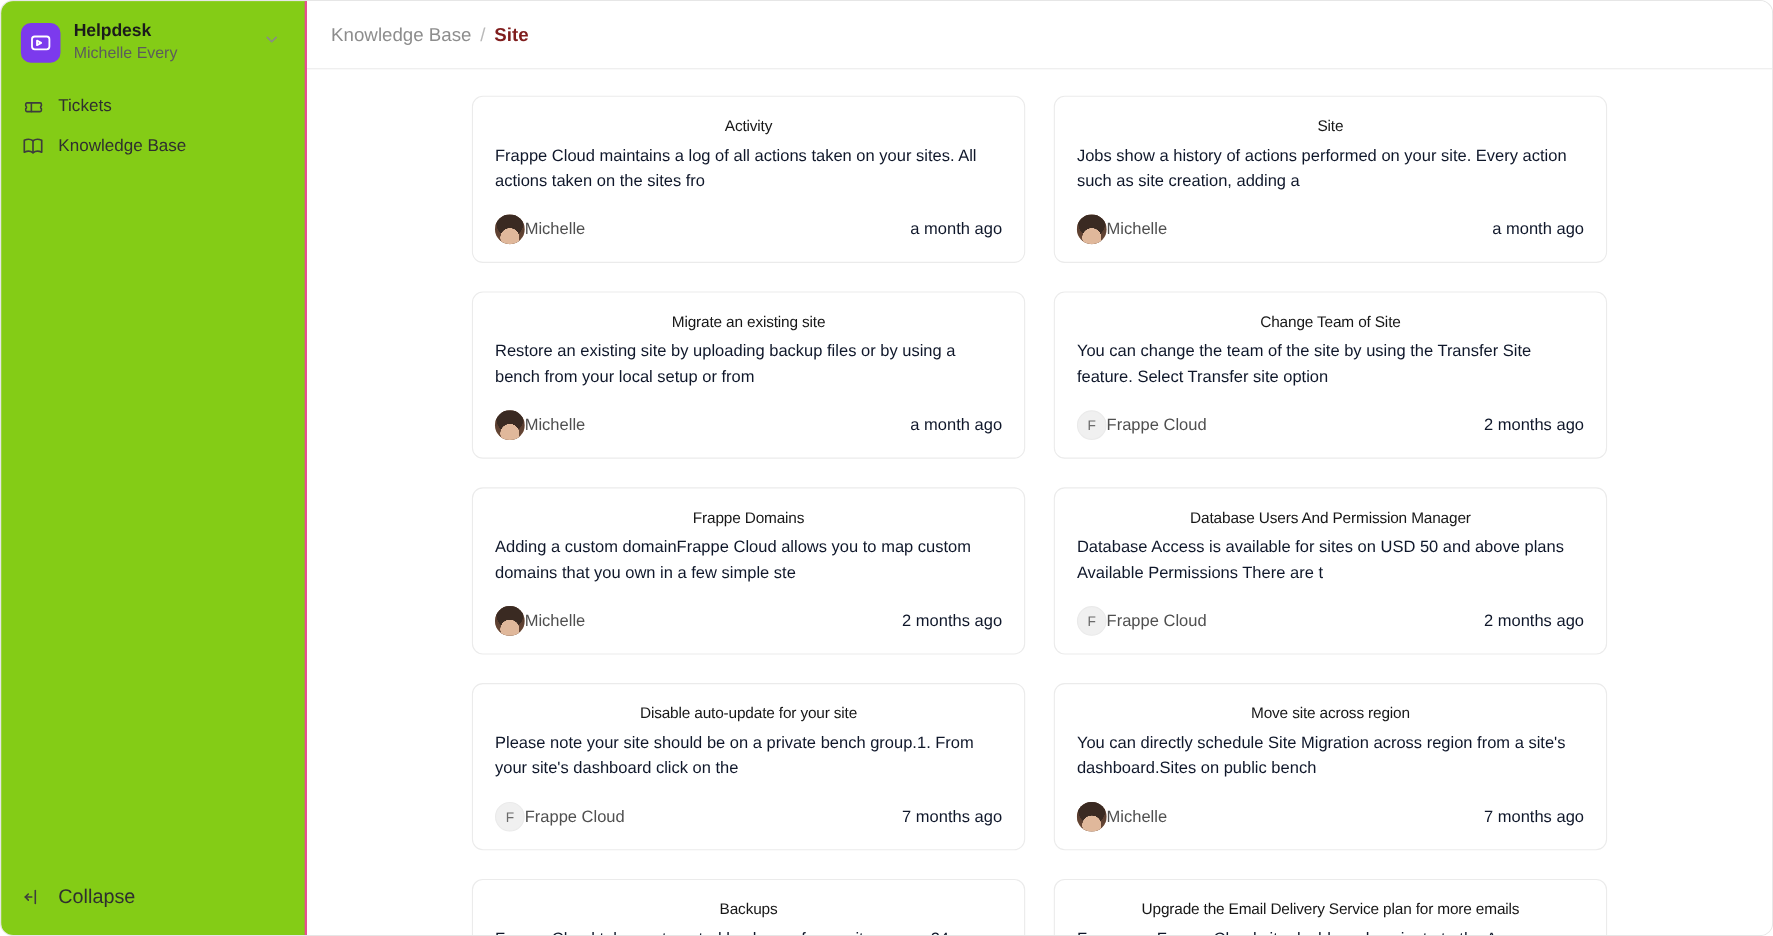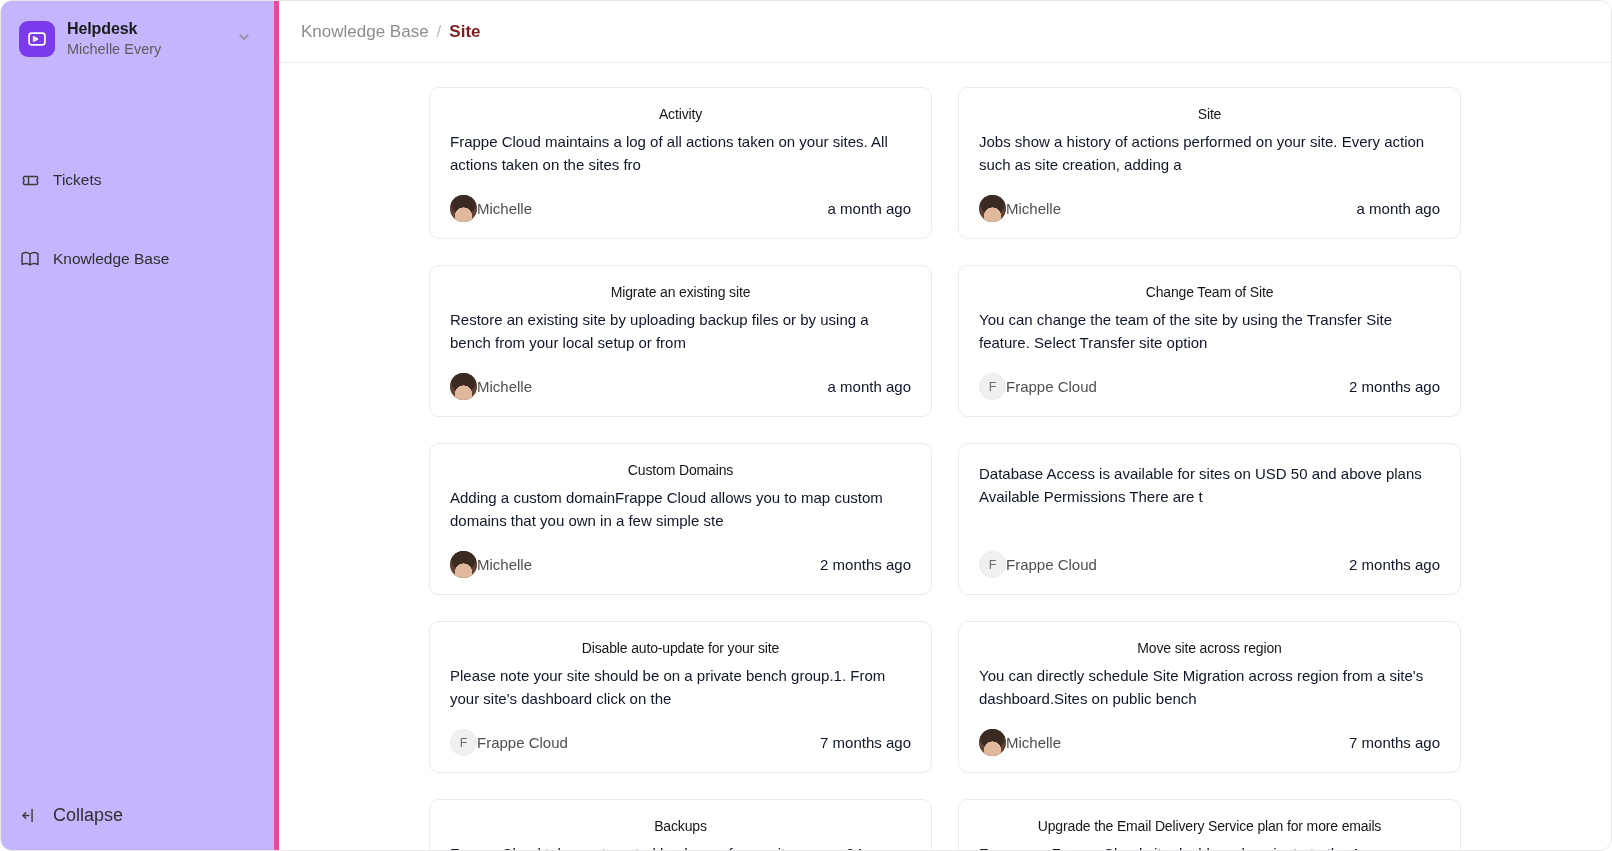--- a/index.html
+++ b/index.html
@@ -17,27 +17,26 @@
     background: #ffffff;
     border-radius: 12px;
     overflow: hidden;
     border: 1px solid #e6e6e6;
   }
 
   
   .sidebar {
     width: 278px;
     flex: 0 0 278px;
-    background: #c4b5fd;
-    border-right: 5px solid #ec4899;
+    background: #84cc16;
+    border-right: 2px solid #ec4899;
     display: flex;
     flex-direction: column;
     padding: 10px 10px 0 10px;
     position: relative;
-    gap: 40px;
   }
   .brand {
     display: flex;
     align-items: center;
     gap: 12px;
     padding: 8px 8px;
     border-radius: 8px;
     cursor: pointer;
   }
   .brand-logo {
@@ -57,21 +56,20 @@
   .chev { color: #8a8a8a; flex: 0 0 auto; padding-right: 4px; }
 
   .nav { margin-top: 14px; display: flex; flex-direction: column; gap: 2px; }
   .nav-item {
     display: flex; align-items: center; gap: 13px;
     padding: 7px 9px;
     border-radius: 8px;
     cursor: pointer;
     color: #2f2f2f;
     font-size: 15.5px;
-    margin-top: 43px;
   }
   .nav-icon { width: 20px; height: 20px; display: flex; align-items: center; justify-content: center; color: #3d3d3d; flex: 0 0 20px;}
 
   .sidebar-foot {
     margin-top: auto;
     padding: 10px 9px 18px 9px;
   }
   .collapse {
     display: flex; align-items: center; gap: 13px;
     font-size: 18px; color: #2f2f2f;
@@ -280,33 +278,34 @@
             <div class="card-desc">You can change the team of the site by using the Transfer Site feature. Select Transfer site option</div>
             <div class="card-foot">
               <div class="author">
                 <div class="avatar">F</div>
                 <span class="author-name">Frappe Cloud</span>
               </div>
               <span class="timeago">2 months ago</span>
             </div>
           </div>
           <div class="card">
-            <div class="card-title">Custom Domains</div>
+            <div class="card-title">Frappe Domains</div>
             <div class="card-desc">Adding a custom domainFrappe Cloud allows you to map custom domains that you own in a few simple ste</div>
             <div class="card-foot">
               <div class="author">
                 <div class="avatar photo">
                   <div class="hair"></div>
                 </div>
                 <span class="author-name">Michelle</span>
               </div>
               <span class="timeago">2 months ago</span>
             </div>
           </div>
           <div class="card">
+            <div class="card-title">Database Users And Permission Manager</div>
             <div class="card-desc">Database Access is available for sites on USD 50 and above plans Available Permissions There are t</div>
             <div class="card-foot">
               <div class="author">
                 <div class="avatar">F</div>
                 <span class="author-name">Frappe Cloud</span>
               </div>
               <span class="timeago">2 months ago</span>
             </div>
           </div>
           <div class="card">

